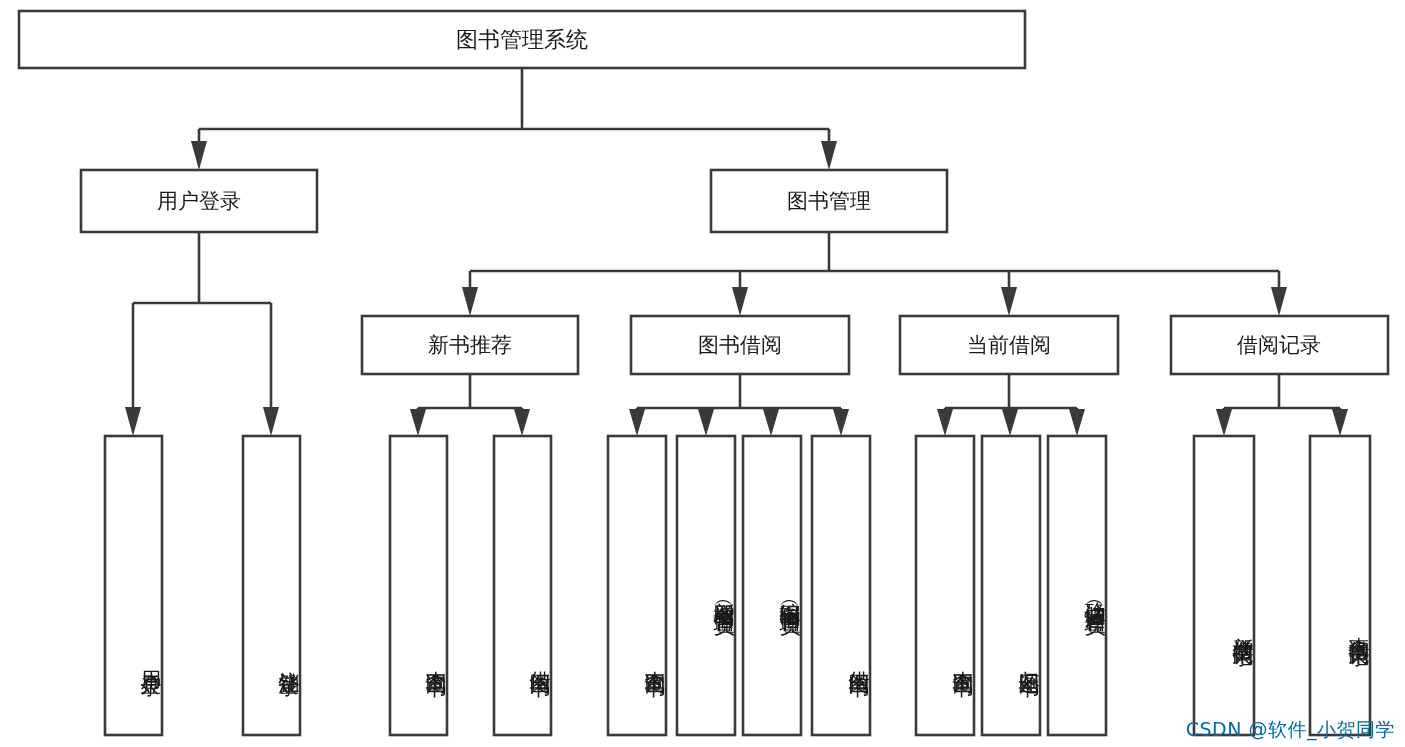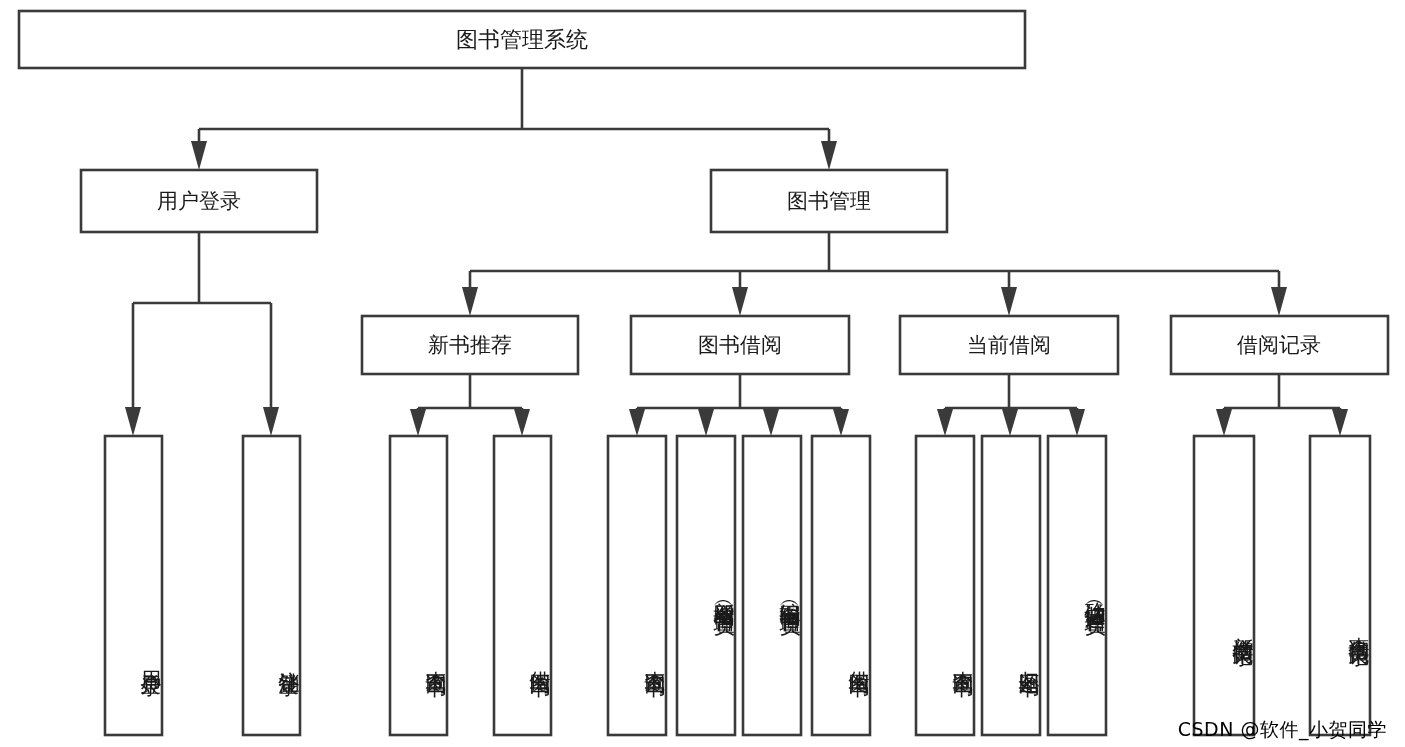--- a/index.html
+++ b/index.html
@@ -69,25 +69,25 @@
     letter-spacing: 2px;
     display: flex;
     align-items: flex-start;
     justify-content: center;
     text-align: center;
     white-space: nowrap;
     pointer-events: none;
   }
   .watermark {
     position: absolute;
-    right: 18px;
+    right: 10px;
     bottom: 4px;
     font-family: "DejaVu Sans", "Liberation Sans", sans-serif;
     font-size: 19px;
-    color: #000000;
+    color: #0369a1;
     letter-spacing: 0.5px;
     white-space: nowrap;
     user-select: none;
   }
 </style>
 </head>
 <body>
 
 <div id="diagram-root">
 

